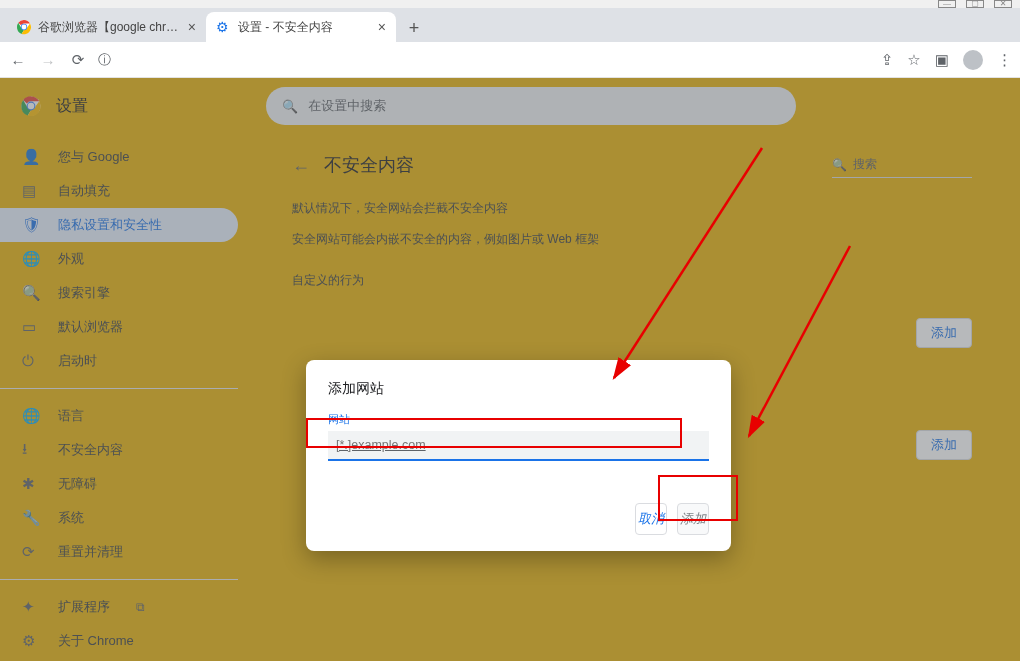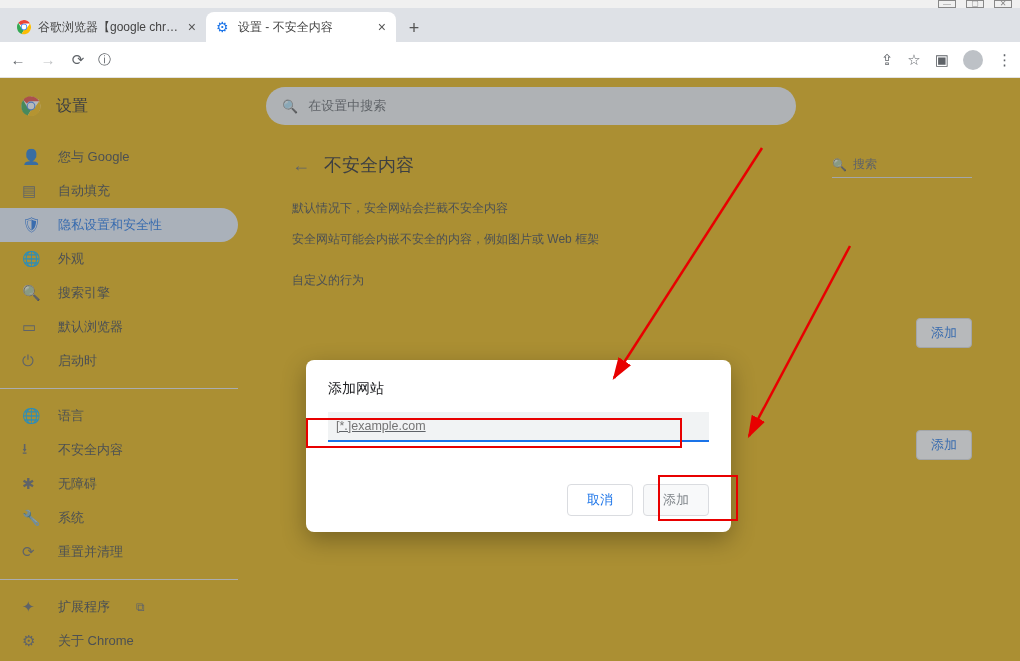--- a/index.html
+++ b/index.html
@@ -56,21 +56,21 @@
 
     
     .dim { position:absolute; top:78px; left:0; right:0; bottom:0; background:rgba(95,99,104,0.45); }
 
     
     .dialog { position:absolute; left:306px; top:360px; width:425px; background:#fff; border-radius:8px; box-shadow:0 8px 24px rgba(0,0,0,0.3); padding:20px 22px 16px; }
     .dialog-title { font-size:14px; color:#202124; margin-bottom:14px; }
     .dialog-label { font-size:11px; color:#1a73e8; margin-bottom:4px; }
     .dialog-input { width:100%; height:30px; border:none; border-bottom:2px solid #1a73e8; background:#f1f3f4; font-size:12.5px; color:#5f6368; padding:0 8px; outline:none;text-decoration:underline; }
     .dialog-actions { display:flex; justify-content:flex-end; gap:10px; margin-top:42px; }
-    .btn { height:32px; padding:0 19px; border:1px solid #dadce0; background:#fff; border-radius:4px; font-size:13px; color:#1a73e8; }
+    .btn { height:32px; padding:0 2px; border:1px solid #dadce0; background:#fff; border-radius:4px; font-size:13px; color:#1a73e8;font-style:italic; }
     .btn.muted { color:#80868b; background:#f8f9fa; }
 
     
     .anno { position:absolute; border:2px solid #e80000; pointer-events:none; }
     svg.arrows { position:absolute; top:0; left:0; pointer-events:none; }
 
     
     .chrome-fav, .chrome-icon { display:inline-block; }
   </style>
 </head>
@@ -229,20 +229,21 @@
       </div>
       <div class="empty-text">未添加任何网站</div>
     </div>
   </div>
 </div>
 
 <div class="dim"></div>
 
 <div class="dialog">
   <div class="dialog-title">添加网站</div>
+  <div class="dialog-label">网站</div>
   <input class="dialog-input" placeholder="[*.]example.com" style="">
   <div class="dialog-actions">
     <button class="btn">取消</button>
     <button class="btn muted">添加</button>
   </div>
 </div>
 
 <div class="anno" style="left:306px; top:418px; width:376px; height:30px;"></div>
 <div class="anno" style="left:658px; top:475px; width:80px; height:46px;"></div>
 

